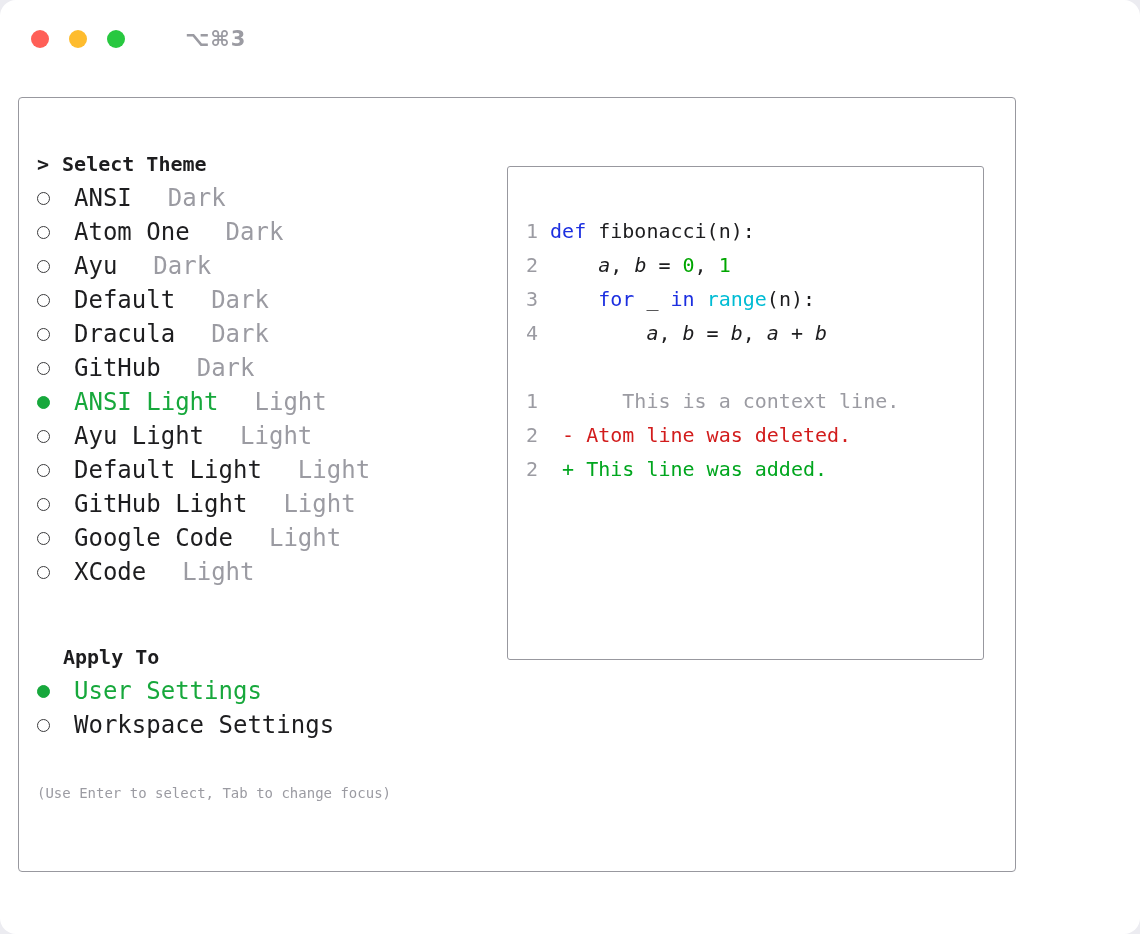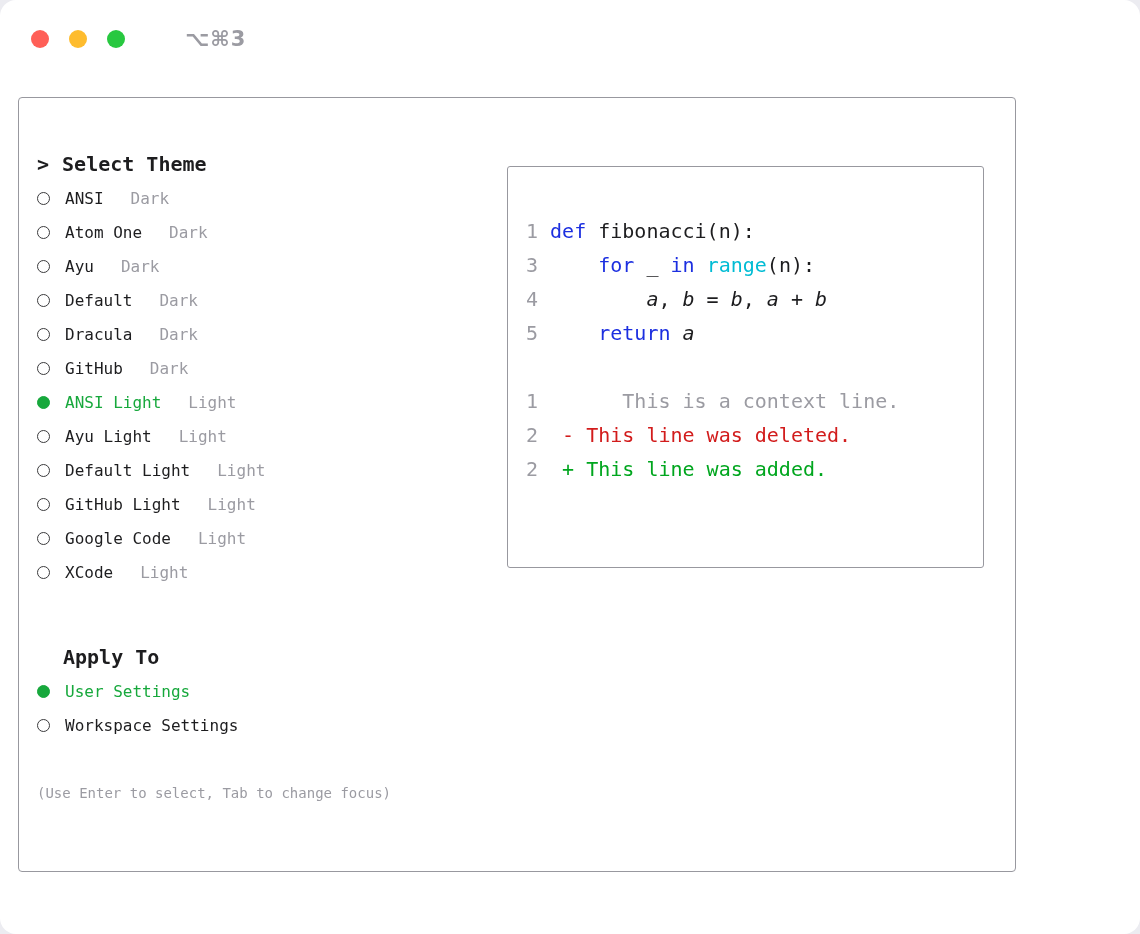--- a/index.html
+++ b/index.html
@@ -69,23 +69,23 @@
     line-height: 34px;
     display: flex;
     gap: 13px;
     white-space: pre;
   }
   .heading .prefix { font-weight: 700; }
   
   .row {
     display: flex;
     align-items: center;
-    gap: 15px;
+    gap: 24px;
     height: 34px;
-    font-size: 16px;
+    font-size: 24px;
     color: var(--text, #1d1d1f);
     cursor: pointer;
     white-space: pre;
   }
   .radio {
     flex: 0 0 13px;
     width: 13px;
     height: 13px;
     box-sizing: border-box;
     border: 1.5px solid #3b3b3d;
@@ -104,21 +104,21 @@
     max-width: 400px;
     font-size: 14px;
     line-height: 34px;
     color: var(--muted, #9b9ba2);
   }
   
   .preview-box {
     margin-top: 19px;
     margin-left: 6px;
     width: 477px;
-    height: 402px;
+    height: 494px;
     box-sizing: border-box;
     border: 1.5px solid var(--border, #98989f);
     border-radius: 3px;
     padding: 47px 10px 0 18px;
     background: #ffffff;
     overflow: hidden;
   }
   .pline {
     font-size: 20px;
     line-height: 34px;
@@ -182,24 +182,24 @@
           <div class="row"><span class="radio"></span><span class="label">Workspace Settings</span></div>
         </div>
 
       <div class="hint">(Use Enter to select, Tab to change focus)</div>
     </div>
 
     <div class="right-col">
       <div class="preview-box">
         <div id="preview-lines">
             <div class="pline"><span class="ln">1</span><span class="tok-kw">def</span><span class="tok-pl"> fibonacci(n):</span></div>
+            <div class="pline"><span class="ln">2</span><span class="tok-pl">    </span><span class="tok-var">a</span><span class="tok-pl">, </span><span class="tok-var">b</span><span class="tok-pl"> = </span><span class="tok-num">0</span><span class="tok-pl">, </span><span class="tok-num">1</span></div>
             <div class="pline"><span class="ln">3</span><span class="tok-pl">    </span><span class="tok-kw">for</span><span class="tok-pl"> _ </span><span class="tok-kw">in</span><span class="tok-pl"> </span><span class="tok-fn">range</span><span class="tok-pl">(n):</span></div>
             <div class="pline"><span class="ln">4</span><span class="tok-pl">        </span><span class="tok-var">a</span><span class="tok-pl">, </span><span class="tok-var">b</span><span class="tok-pl"> = </span><span class="tok-var">b</span><span class="tok-pl">, </span><span class="tok-var">a</span><span class="tok-pl"> + </span><span class="tok-var">b</span></div>
-            <div class="pline"><span class="ln">5</span><span class="tok-pl">    </span><span class="tok-kw">return</span><span class="tok-pl"> </span><span class="tok-var">a</span></div>
             <div class="pline"> </div>
             <div class="pline"><span class="ln">1</span><span class="tok-ctx">      This is a context line.</span></div>
-            <div class="pline"><span class="ln">2</span><span class="tok-del"> - This line was deleted.</span></div>
+            <div class="pline"><span class="ln">2</span><span class="tok-del"> - Atom line was deleted.</span></div>
             <div class="pline"><span class="ln">2</span><span class="tok-add"> + This line was added.</span></div>
           </div>
       </div>
     </div>
   </div>
 </div>
 
 </body></html>

